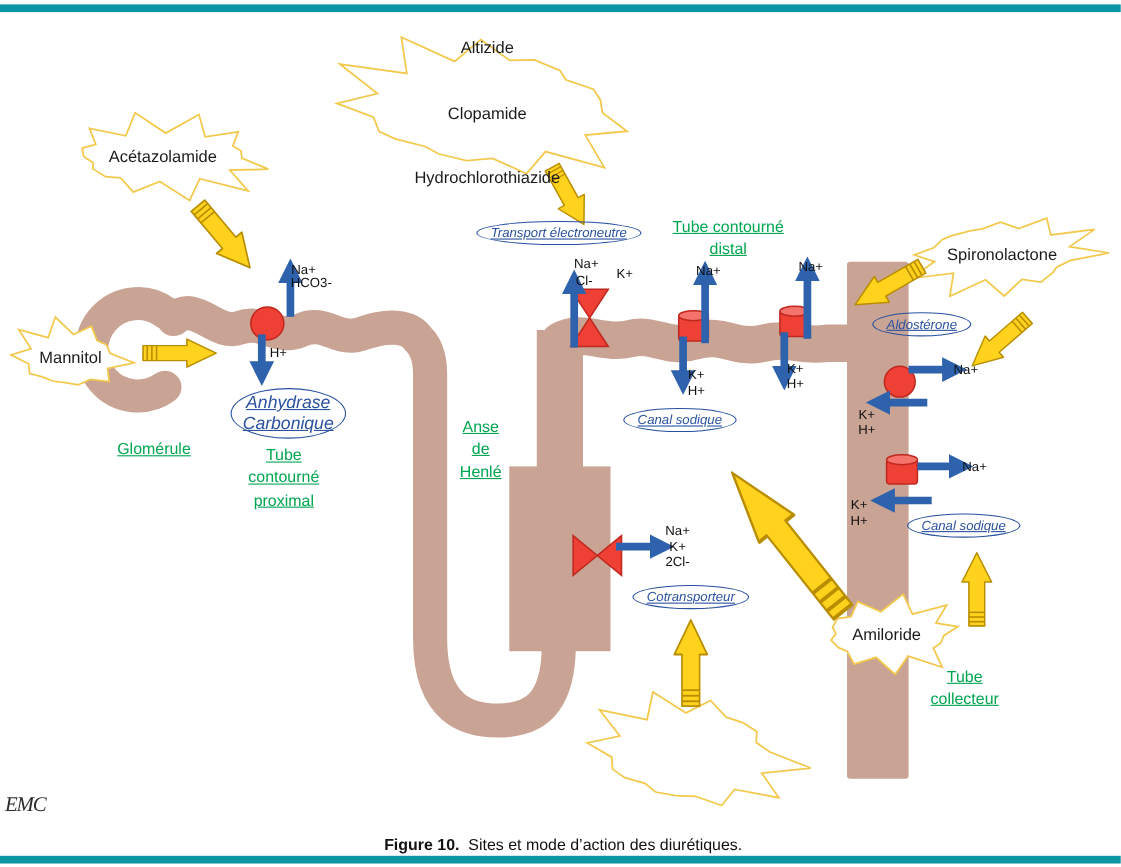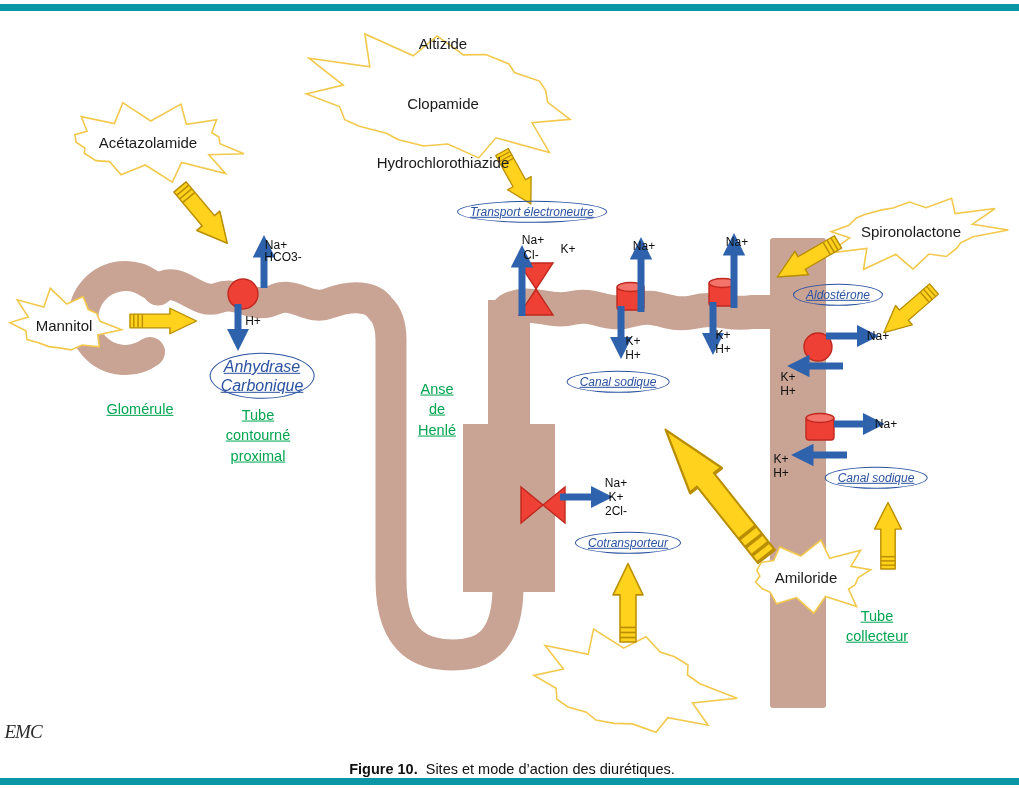--- a/index.html
+++ b/index.html
@@ -115,40 +115,44 @@
     <div class="lbl drug" style="left:148px;top:143px;">Acétazolamide</div>
     <div class="lbl drug col" style="left:443px;top:103px;gap:40px;">
       <div>Altizide</div>
       <div>Clopamide</div>
       <div>Hydrochlorothiazide</div>
     </div>
     <div class="lbl drug" style="left:64px;top:326px;">Mannitol</div>
     <div class="lbl drug" style="left:911px;top:232px;">Spironolactone</div>
     <div class="lbl drug" style="left:806px;top:578px;">Amiloride</div>
 
-    <div class="lbl mech" style="left:532px;top:212px;">Transport électroneutre</div>
+    <div class="lbl mech" style="left:508px;top:212px;">Transport électroneutre</div>
     <div class="lbl mech small col" style="left:262px;top:376px;">
       <div>Anhydrase</div>
       <div>Carbonique</div>
     </div>
     <div class="lbl mech" style="left:618px;top:382px;">Canal sodique</div>
     <div class="lbl mech" style="left:838px;top:295px;">Aldostérone</div>
     <div class="lbl mech" style="left:876px;top:478px;">Canal sodique</div>
     <div class="lbl mech" style="left:628px;top:543px;">Cotransporteur</div>
 
     <div class="lbl green single" style="left:140px;top:409px;">Glomérule</div>
     <div class="lbl green col" style="left:258px;top:435px;">
       <div>Tube</div>
       <div>contourné</div>
       <div>proximal</div>
     </div>
     <div class="lbl green col" style="left:437px;top:409px;">
       <div>Anse</div>
       <div>de</div>
       <div>Henlé</div>
+    </div>
+    <div class="lbl green col" style="left:662px;top:217px;">
+      <div>Tube contourné</div>
+      <div>distal</div>
     </div>
     <div class="lbl green col" style="left:877px;top:626px;">
       <div>Tube</div>
       <div>collecteur</div>
     </div>
 
     <div class="lbl ion" style="left:283px;top:229px;margin-top:28px;">HCO3-</div>
     <div class="lbl ion" style="left:276px;top:245px;">Na+</div>
     <div class="lbl ion" style="left:253px;top:321px;">H+</div>
     <div class="lbl ion" style="left:533px;top:240px;">Na+</div>

